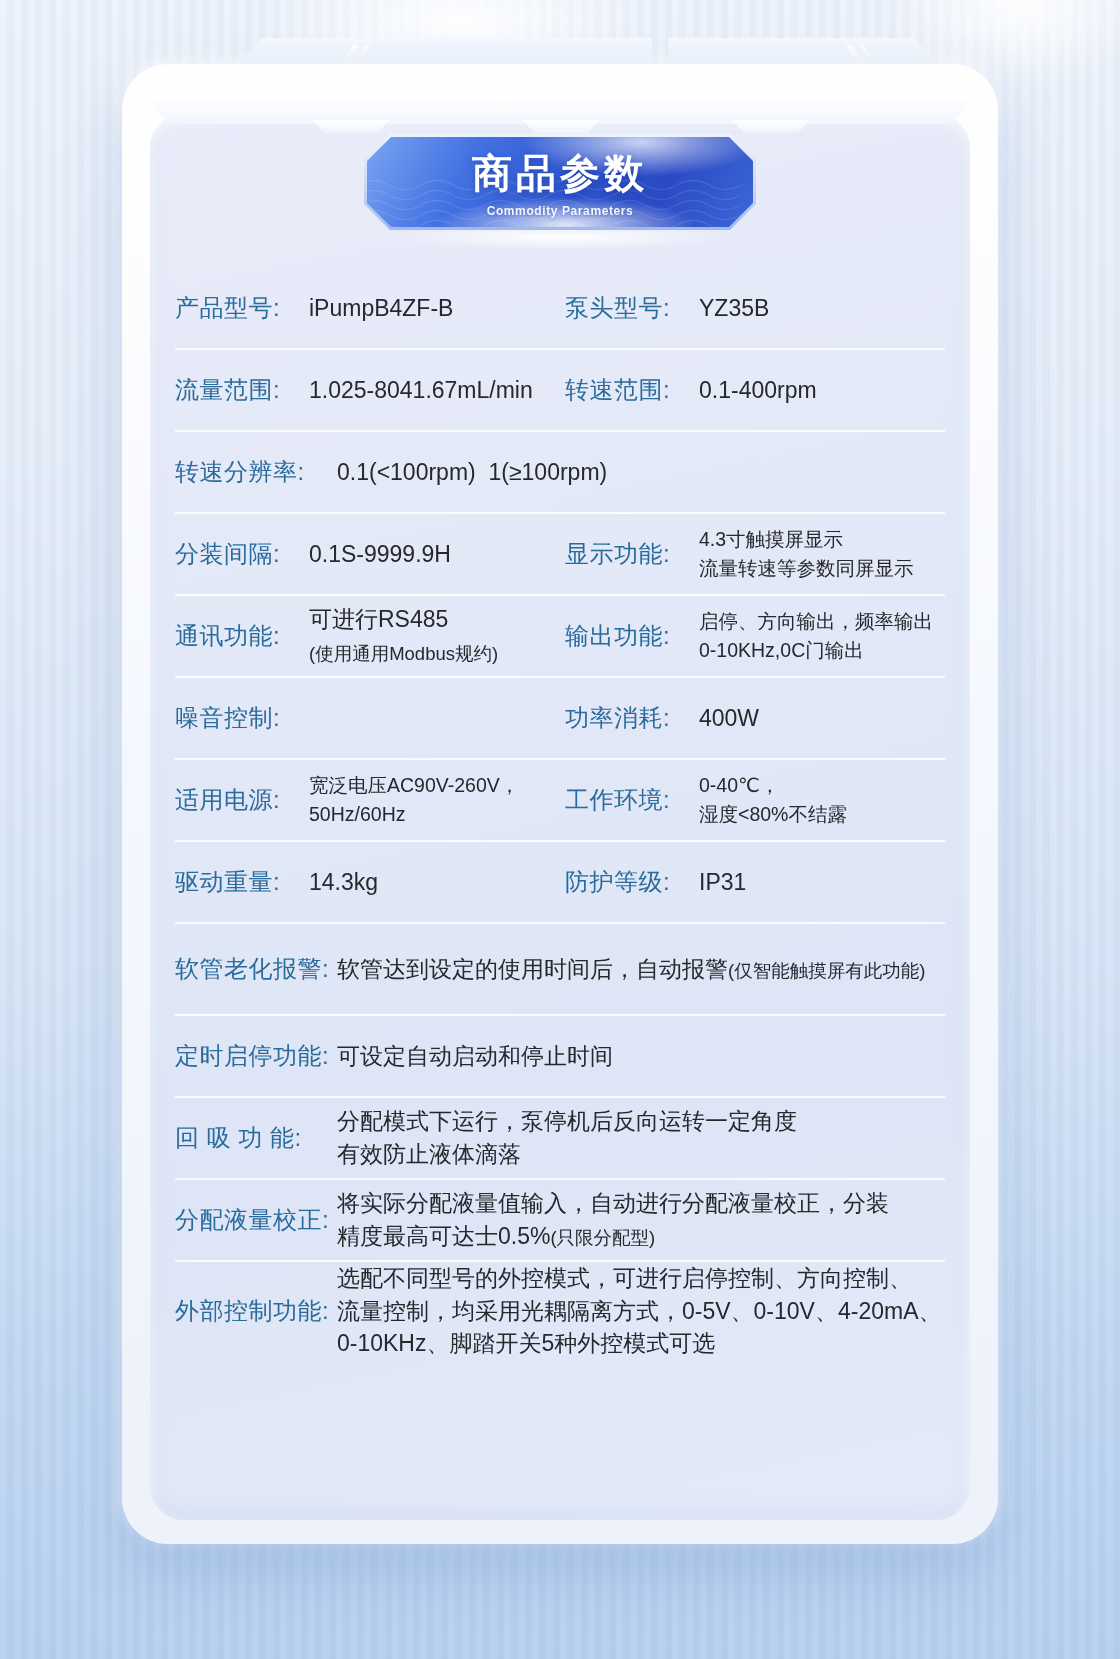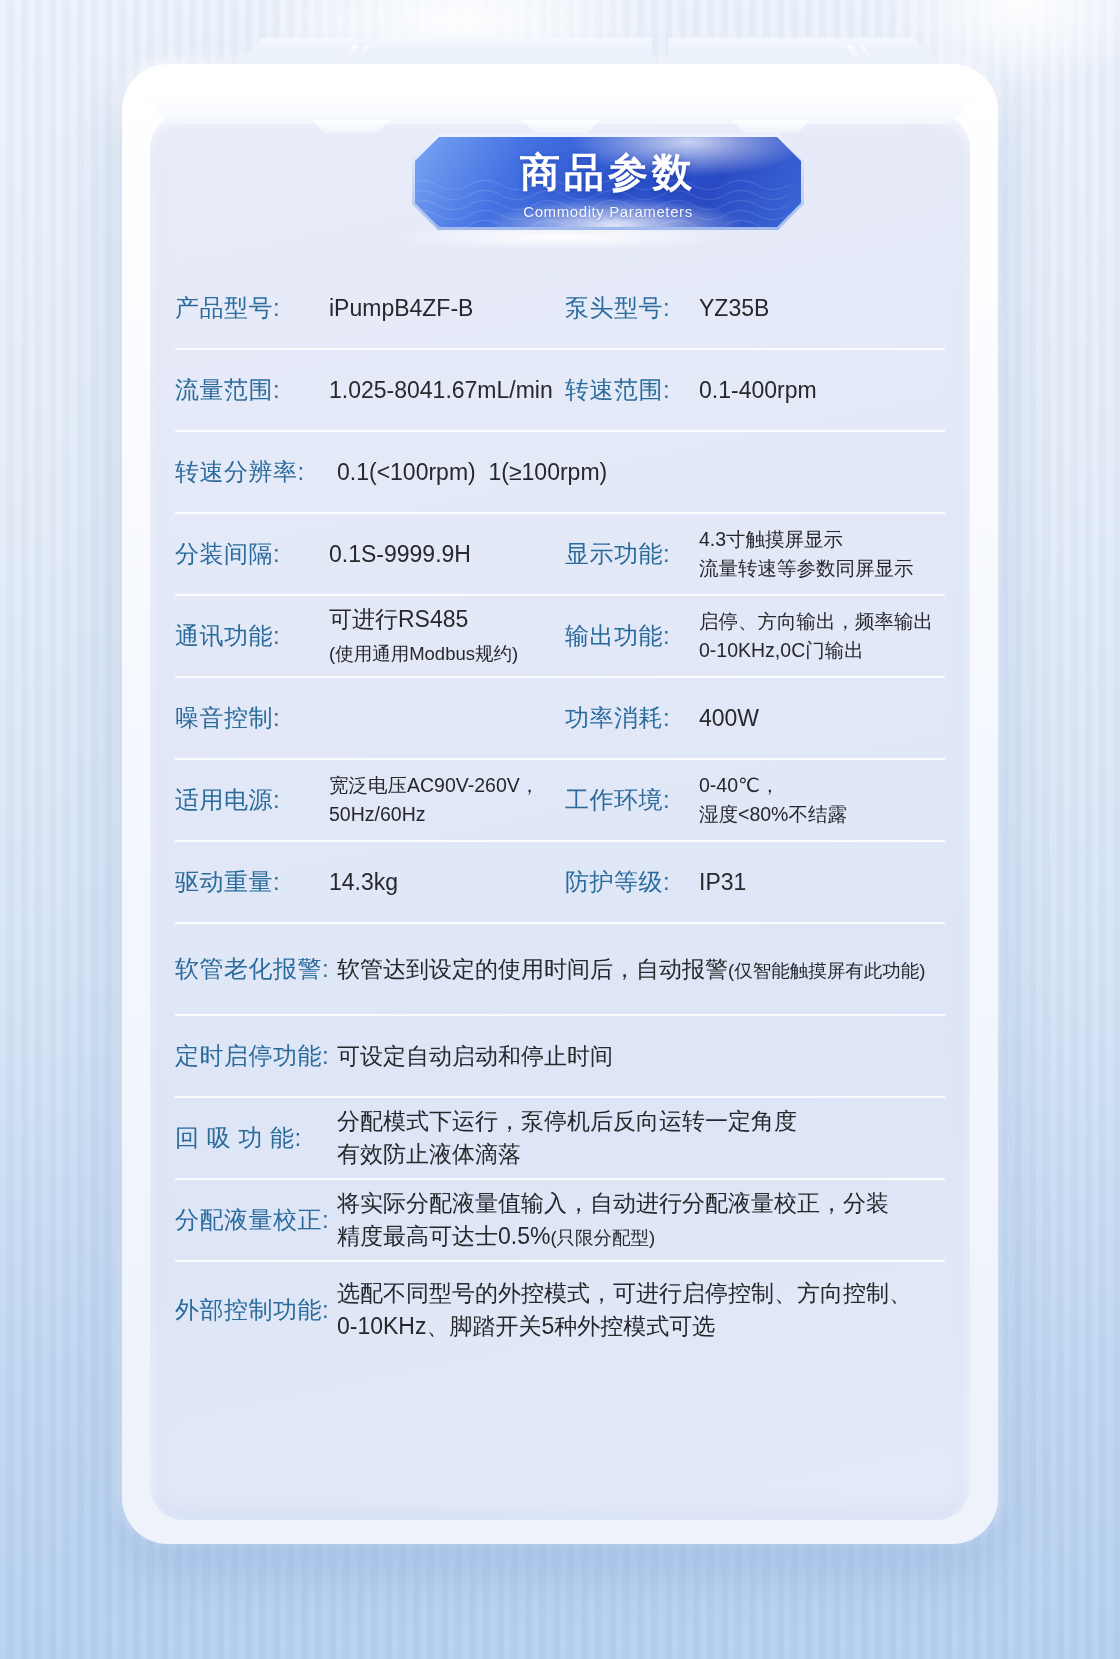--- a/index.html
+++ b/index.html
@@ -56,21 +56,21 @@
 
   
   .panel{
     position:absolute; left:28px; top:50px; width:820px; height:1406px; z-index:4;
     border-radius:34px;
     background:linear-gradient(168deg,#e9ecf9 0%,#e2e8f7 40%,#dde5f6 70%,#e4eaf8 100%);
     box-shadow:inset 0 6px 14px rgba(255,255,255,.7), inset 0 -8px 18px rgba(190,205,240,.35);
   }
 
   
-  .banner-wrap{ position:absolute; left:50%; transform:translateX(-50%); top:70px; width:392px; height:96px; z-index:8;margin-left:48px; }
+  .banner-wrap{ position:absolute; left:50%; transform:translateX(-50%); top:70px; width:392px; height:96px; z-index:8; }
   .banner-rim{
     position:absolute; inset:0;
     background:linear-gradient(180deg,#eef4ff 0%,#c9d8f6 55%,#9fb9ee 100%);
     clip-path:polygon(26px 0,calc(100% - 26px) 0,100% 26px,100% calc(100% - 26px),calc(100% - 26px) 100%,26px 100%,0 calc(100% - 26px),0 26px);
     filter:drop-shadow(0 10px 18px rgba(90,120,200,.35));
   }
   .banner{
     position:absolute; inset:3px; overflow:hidden;
     background:linear-gradient(118deg,#7aa4f2 0%,#4472e2 26%,#2c53cd 55%,#2a4ac4 75%,#3d68d8 100%);
     clip-path:polygon(24px 0,calc(100% - 24px) 0,100% 24px,100% calc(100% - 24px),calc(100% - 24px) 100%,24px 100%,0 calc(100% - 24px),0 24px);
@@ -79,33 +79,33 @@
   .banner::before{
     content:""; position:absolute; left:40%; top:-30px; width:240px; height:70px;
     background:radial-gradient(ellipse at center, rgba(255,255,255,.75) 0%, rgba(255,255,255,0) 70%);
   }
   .banner::after{
     content:""; position:absolute; left:18%; bottom:-26px; width:260px; height:56px;
     background:radial-gradient(ellipse at center, rgba(255,255,255,.85) 0%, rgba(255,255,255,0) 70%);
   }
   .banner-waves{ position:absolute; inset:0; opacity:.55; }
   .banner-title{ position:relative; z-index:2; color:#ffffff; font-size:40px; font-weight:700; letter-spacing:4px; text-shadow:0 2px 6px rgba(20,45,140,.45); }
-  .banner-sub{ position:relative; z-index:2; color:rgba(255,255,255,.93); font-size:15px; margin-top:3px; letter-spacing:.6px; text-shadow:0 1px 3px rgba(20,45,140,.4); }
+  .banner-sub{ position:relative; z-index:2; color:rgba(255,255,255,.93); font-size:12px; margin-top:3px; letter-spacing:.6px; text-shadow:0 1px 3px rgba(20,45,140,.4);font-weight:bold; }
   .banner-glow{ position:absolute; left:50%; transform:translateX(-50%); top:160px; width:340px; height:26px; z-index:7;
     background:radial-gradient(ellipse at center, rgba(255,255,255,.95) 0%, rgba(255,255,255,0) 70%); }
 
   
   .spec-table{ position:absolute; left:53px; top:204px; width:770px; z-index:9; }
   .spec-row{ display:flex; align-items:center; min-height:82px; border-bottom:2px solid rgba(255,255,255,.85); }
   .spec-row:last-child{ border-bottom:none; }
   .spec-row:nth-child(9){ min-height:92px; }
   .spec-row:nth-child(13){ min-height:96px; }
   .spec-row:nth-child(14){ min-height:160px; }
   .spec-cell{ display:flex; align-items:center; }
-  .spec-cell.left{ width:390px; flex:none;gap:20px; }
+  .spec-cell.left{ width:390px; flex:none; }
   .spec-cell.right{ flex:1; }
   .spec-cell.full{ width:100%; }
   .spec-label{ flex:none; color:#2a6b9c; font-size:24px; letter-spacing:.5px; white-space:pre; }
   .left  .spec-label{ width:134px; }
   .right .spec-label{ width:134px; }
   .full  .spec-label{ width:162px; }
   .spec-value{ color:#26282c; font-size:23px; line-height:1.42; }
   .spec-value .vline{ white-space:pre-wrap; }
   .spec-value.all-small{ font-size:19.5px; line-height:1.5; }
   .seg-small{ font-size:18.5px; }
@@ -290,18 +290,19 @@
             <div class="vline"><span>将实际分配液量值输入，自动进行分配液量校正，分装</span></div>
             <div class="vline"><span>精度最高可达士0.5%</span><span class="seg-small">(只限分配型)</span></div>
           </div>
         </div>
       </div>
       <div class="spec-row">
         <div class="spec-cell full">
           <div class="spec-label">外部控制功能:</div>
           <div class="spec-value">
             <div class="vline"><span>选配不同型号的外控模式，可进行启停控制、方向控制、</span></div>
+            <div class="vline"><span>流量控制，均采用光耦隔离方式，0-5V、0-10V、4-20mA、</span></div>
             <div class="vline"><span>0-10KHz、脚踏开关5种外控模式可选</span></div>
           </div>
         </div>
       </div>
     </div>
 </div>
 
 </body></html>

